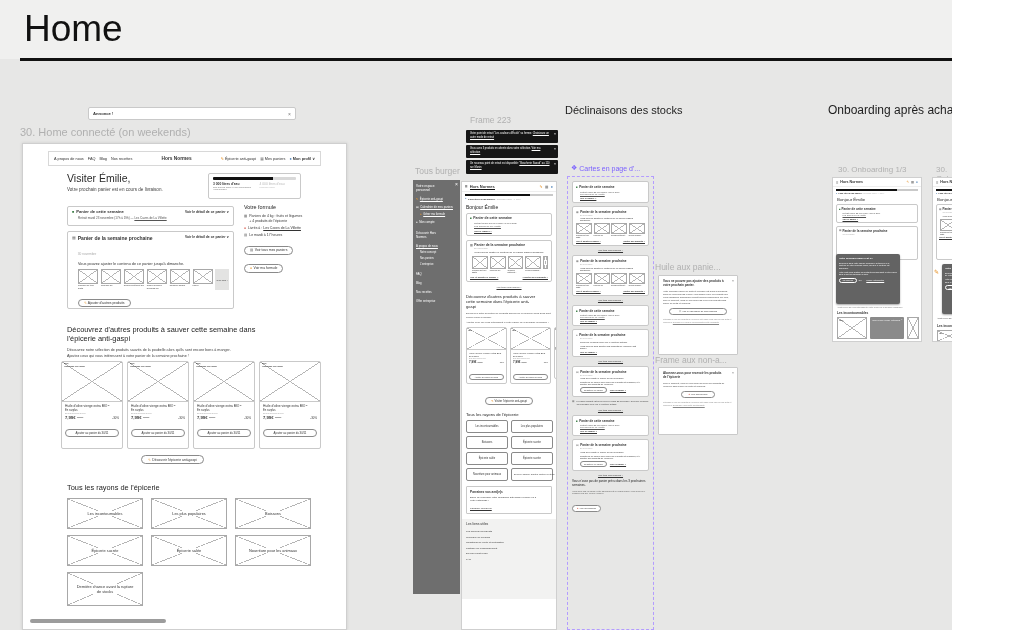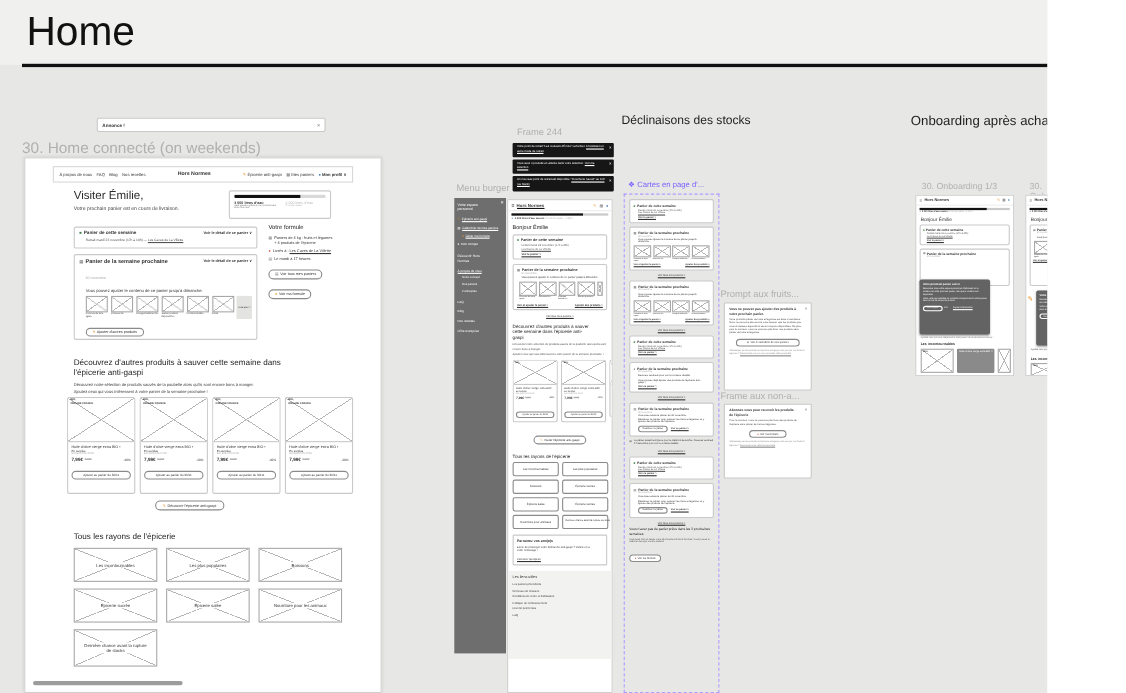--- a/index.html
+++ b/index.html
@@ -36,21 +36,21 @@
 
   <div class="abs" style="left:0;top:0;width:1024px;height:59px;background:#f0f0ef"></div>
   <div class="abs" style="left:24px;top:8px;font-size:37px;color:#111">Home</div>
   <div class="abs" style="left:20px;top:58px;width:1004px;height:3px;background:#111"></div>
 
   <div class="abs card row" style="left:88px;top:107px;width:208px;height:13px;padding:0 4px;justify-content:space-between">
     <span class="b" style="font-size:4.2px">Annonce !</span>
     <span class="gry" style="font-size:5px">×</span>
   </div>
 
-  <div class="abs lbl" style="left:20px;top:126px;font-size:14px">30. Home connecté (on weekends)</div>
+  <div class="abs lbl" style="left:20px;top:126px;font-size:11px">30. Home connecté (on weekends)</div>
 
   <div class="abs frame" style="left:22px;top:143px;width:325px;height:487px;box-shadow:0 0 3px rgba(0,0,0,.12)">
 
     <div class="abs row" style="left:25px;top:7px;width:273px;height:15px;border:1px solid #d8d8d8;padding:0 5px;justify-content:space-between;font-size:3.8px">
       <span class="row" style="gap:4px">
         <span>À propos de nous</span>
         <span>FAQ</span>
         <span>Blog</span>
         <span>Nos recettes</span>
       </span>
@@ -276,35 +276,35 @@
         </div>
       <div class="wire row" style="height:31px;justify-content:center">
           <span style="font-size:3.9px;background:#fff;padding:0 2px">Nourriture pour les animaux</span>
         </div>
       <div class="wire row" style="height:34px;justify-content:center">
           <span style="font-size:3.9px;background:#fff;padding:0 2px;text-align:center;max-width:62px">Dernière chance avant la rupture de stocks</span>
         </div>
     </div>
   </div>
 
-  <div class="abs lbl" style="left:470px;top:115px;font-size:8.5px">Frame 244</div>
+  <div class="abs lbl" style="left:470px;top:115px;font-size:8.5px">Frame 223</div>
   <div class="abs banner" style="left:466px;top:130px;width:92px;height:13px;z-index:3">
     <span>Votre point de retrait "Les couleurs d'École" va fermer. </span><span class="u">Choisissez un autre mode de retrait</span>
     <span class="x">×</span>
   </div>
   <div class="abs banner" style="left:466px;top:145px;width:92px;height:13px;z-index:3">
     <span>Vous avez 3 produits en attente dans votre sélection. </span><span class="u">Voir ma sélection</span>
     <span class="x">×</span>
   </div>
   <div class="abs banner" style="left:466px;top:160px;width:92px;height:14px;z-index:3">
     <span>Un nouveau point de retrait est disponible: </span><span class="u">"Boucherie Saoud" au 110 rue Manin</span>
     <span class="x">×</span>
   </div>
 
-  <div class="abs lbl" style="left:415px;top:166px;font-size:8.5px;z-index:1">Menu burger</div>
+  <div class="abs lbl" style="left:415px;top:166px;font-size:8.5px;z-index:1">Tous burger</div>
   <div class="abs lbl" style="left:477px;top:167px;font-size:8px;z-index:1">30. Home connecté...</div>
 
   <div class="abs" style="left:413px;top:180px;width:47px;height:414px;background:#6e6e6e;color:#fff;padding:4px 3px;z-index:2">
     <span class="abs" style="right:2px;top:1px;font-size:5px">×</span>
     <div style="font-size:3.2px;width:26px;line-height:1.3">Votre espace personnel</div>
     <div class="row" style="gap:1.5px;margin-top:5px">
         <span class="orange" style="font-size:2.8px">✎</span>
         <span class="u" style="font-size:2.8px">Épicerie anti-gaspi</span>
       </div>
     <div class="row" style="gap:1.5px;margin-top:3.5px">
@@ -648,21 +648,21 @@
     <div style="width:77px">
       <div style="font-size:3px;line-height:1.3;color:#222">Vous n'avez pas de panier prévu dans les 3 prochaines semaines.</div>
       <div style="font-size:2.2px;line-height:1.3;margin-top:2px;color:#555">Vous avez mis en pause votre abonnement à Hors Normes. Vous pouvez le relancer dès que vous le désirez</div>
       <div class="pill" style="height:7px;padding:0 4px;border-radius:4px;margin-top:3px">
           <span class="red" style="font-size:2.4px;margin-right:1px">●</span>
           <span style="font-size:2.4px">Voir ma formule</span>
         </div>
     </div>
   </div>
 
-  <div class="abs lbl" style="left:655px;top:262px;font-size:8.5px">Prompt aux fruits...</div>
+  <div class="abs lbl" style="left:655px;top:262px;font-size:8.5px">Huile aux panie...</div>
   <div class="abs card" style="left:658px;top:275px;width:80px;height:80px;padding:4px;border-radius:1px">
     <span class="abs gry" style="right:3px;top:2px;font-size:4px">×</span>
     <div class="b" style="font-size:3px;line-height:1.3;width:62px">Vous ne pouvez pas ajouter des produits à votre prochain panier.</div>
     <div style="font-size:2.3px;line-height:1.3;margin-top:2.5px;color:#444">Votre prochain panier de fruits et légumes est dans 3 semaines. Nous ne pouvons pas encore vous assurer que les produits que vous choisissez aujourd'hui seront toujours disponibles. De plus, pour le moment, nous ne pouvons pas livrer ces produits sans panier de fruits et légumes.</div>
     <div class="pill" style="height:7px;padding:0 4px;border-radius:4px;margin:3px auto 0;display:flex;width:58px">
         <span class="gry" style="font-size:2.4px;margin-right:1px">▤</span>
         <span style="font-size:2.4px">Voir le calendrier de mes paniers</span>
       </div>
     <div style="font-size:2px;line-height:1.3;margin-top:3px;color:#888"><span>Intéressé(e) par les produits de l'épicerie anti-gaspi mais pas par nos fruits et légumes ? </span><span class="u">Réclamez-le-nous si vous souhaitez cette possibilité</span></div>
   </div>

